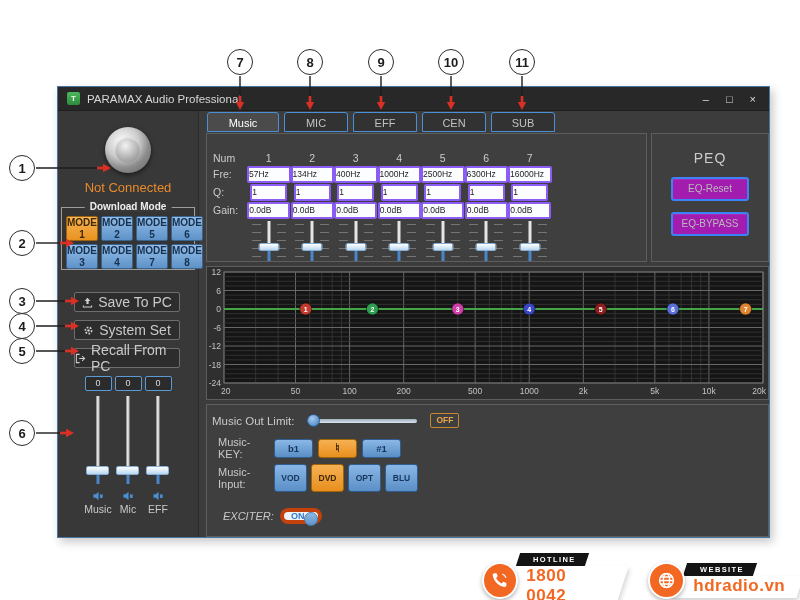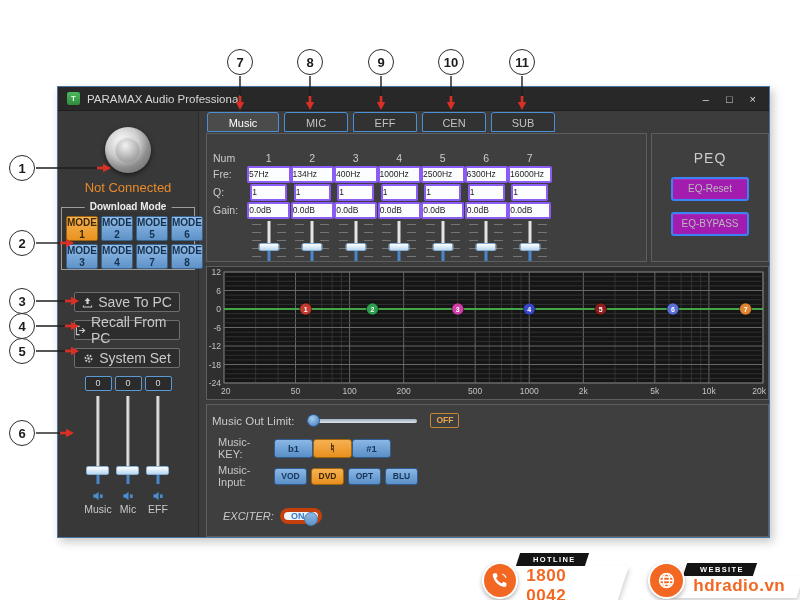--- a/index.html
+++ b/index.html
@@ -85,29 +85,29 @@
   .mol-row{position:absolute;left:5px;top:8px;display:flex;align-items:center;gap:13px;}
   .mol-row .lbl{font-size:11.5px;}
   .hslider{position:relative;width:110px;height:13px;}
   .htrack{position:absolute;top:5px;left:0;right:0;height:4px;border-radius:2px;background:linear-gradient(#9fb2c0,#dbe4ec);}
   .hhandle{position:absolute;left:0;top:0;width:13px;height:13px;border-radius:50%;
       background:radial-gradient(circle at 38% 32%,#a5cbee,#3e7cc0);border:1px solid #2a5a94;box-sizing:border-box;}
   .off-btn{width:27px;height:13px;line-height:13px;text-align:center;border:1px solid #c8872e;border-radius:2px;
       color:#e8a54d;font-size:8.5px;font-weight:bold;cursor:pointer;}
   .key-row{position:absolute;left:11px;top:31px;display:flex;align-items:center;}
   .key-row .lbl{width:56px;}
-  .key-btns{display:flex;text-align:center;}
+  .key-btns{display:flex;gap:5px;text-align:center;}
   .kbtn{width:37px;height:17px;display:flex;align-items:center;justify-content:center;font-size:9.5px;font-weight:bold;
       color:#17365c;background:linear-gradient(#8ab7e6,#5a8fc6);border:1px solid #2f5d92;border-radius:3px;cursor:pointer;}
   .kbtn.on{background:linear-gradient(#f6b152,#e88f1e);border-color:#a06508;color:#3c2604;font-size:12px;}
   .input-row{position:absolute;left:11px;top:59px;display:flex;align-items:center;}
   .input-row .lbl{width:56px;}
   .input-btns{display:flex;flex-direction:column;gap:3px;}
   .irow{display:flex;gap:4px;}
-  .ibtn{min-width:33px;height:17px;padding:0 2px;display:flex;align-items:center;justify-content:center;
+  .ibtn{min-width:33px;height:28px;padding:0 2px;display:flex;align-items:center;justify-content:center;
       font-size:8.5px;font-weight:bold;color:#17365c;background:linear-gradient(#8ab7e6,#5a8fc6);
       border:1px solid #2f5d92;border-radius:3px;box-sizing:border-box;cursor:pointer;}
   .irow.r2 .ibtn{min-width:29px;}
   .ibtn.on{background:linear-gradient(#f6b152,#e88f1e);border-color:#a06508;color:#3c2604;}
   .exc-row{position:absolute;left:16px;top:103px;display:flex;align-items:center;}
   .exc-row .lbl{width:57px;font-style:italic;}
   .toggle{width:42px;height:16px;border-radius:9px;background:#eef3f8;border:4px solid #c2410c;position:relative;
       display:flex;align-items:center;box-sizing:border-box;cursor:pointer;}
   .tog-txt{font-size:9px;font-weight:bold;color:#3279c8;margin-left:7px;}
   .tog-knob{position:absolute;right:0;top:0;width:14px;height:14px;border-radius:50%;
@@ -234,34 +234,34 @@
             <svg width="11" height="11" viewBox="0 0 12 12">
               <path d="M6 .8 L9.2 4.4 H7.2 V7.6 H4.8 V4.4 H2.8 Z" fill="#cfcfcf"></path>
               <path d="M1.5 9.2 V11 H10.5 V9.2" fill="none" stroke="#cfcfcf" stroke-width="1.1"></path>
             </svg>
           </span>
           <span>Save To PC</span>
         </div>
         <div class="act-btn">
           <span style="display:inline-flex">
             <svg width="11" height="11" viewBox="0 0 12 12">
+              <circle cx="6" cy="6" r="3.4" fill="none" stroke="#cfcfcf" stroke-width="1.8" stroke-dasharray="1.9 1.5"></circle>
+              <circle cx="6" cy="6" r="1.3" fill="#cfcfcf"></circle>
+            </svg>
+          </span>
+          <span>System Set</span>
+        </div>
+        <div class="act-btn">
+          <span style="display:inline-flex">
+            <svg width="11" height="11" viewBox="0 0 12 12">
               <path d="M5 1.5 H1.5 V10.5 H5" fill="none" stroke="#cfcfcf" stroke-width="1.1"></path>
               <path d="M4.5 6 H10 M7.8 3.4 L10.5 6 L7.8 8.6" fill="none" stroke="#cfcfcf" stroke-width="1.1"></path>
             </svg>
           </span>
           <span>Recall From PC</span>
-        </div>
-        <div class="act-btn">
-          <span style="display:inline-flex">
-            <svg width="11" height="11" viewBox="0 0 12 12">
-              <circle cx="6" cy="6" r="3.4" fill="none" stroke="#cfcfcf" stroke-width="1.8" stroke-dasharray="1.9 1.5"></circle>
-              <circle cx="6" cy="6" r="1.3" fill="#cfcfcf"></circle>
-            </svg>
-          </span>
-          <span>System Set</span>
         </div>
       </div>
     <div class="vol-sliders">
         <div class="vcol">
           <div class="vval">0</div>
           <div class="vtrack">
             <div class="rail"></div>
             <div class="rail-b"></div>
             <div class="vhandle"></div>
           </div>

